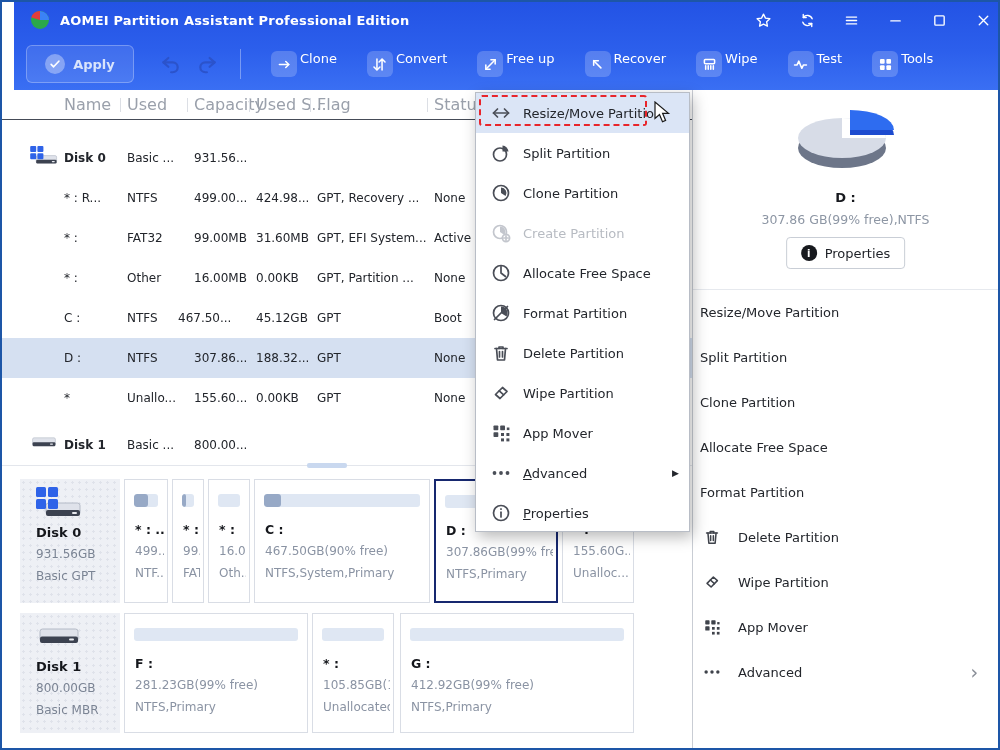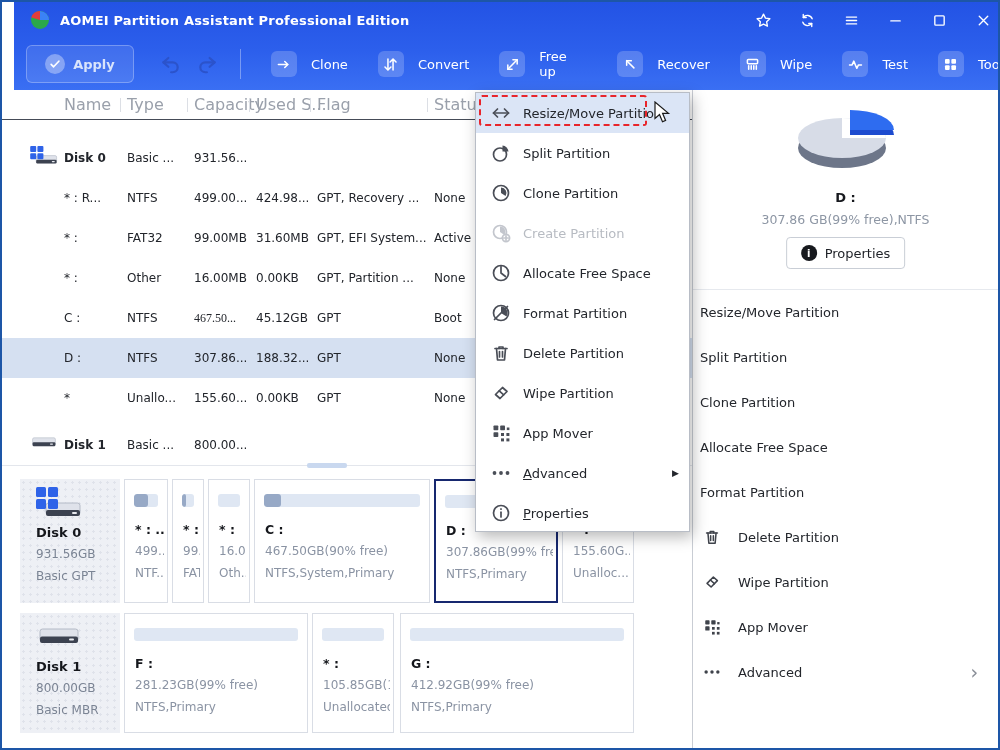--- a/index.html
+++ b/index.html
@@ -12,21 +12,21 @@
   .tb-spacer{flex:1;}
   .tb-ic{width:22px;height:22px;margin-left:22px;display:flex;align-items:center;justify-content:center;cursor:pointer;}
   .toolbar{position:absolute;left:0;top:36px;width:100%;height:52px;display:flex;align-items:center;}
   .apply{margin-left:12px;width:106px;height:36px;border:1px solid rgba(255,255,255,.28);background:rgba(255,255,255,.10);border-radius:6px;display:flex;align-items:center;justify-content:center;gap:8px;cursor:pointer;}
   .apply-ic{width:20px;height:20px;background:rgba(255,255,255,.35);border-radius:50%;display:flex;align-items:center;justify-content:center;}
   .apply-lb{color:#d9e4fb;font-size:13px;font-weight:bold;}
   .undo{margin-left:24px;}
   .redo{margin-left:14px;}
   .hist{width:24px;height:24px;display:flex;align-items:center;justify-content:center;cursor:default;}
   .tb-div{width:1px;height:30px;background:rgba(255,255,255,.35);margin-left:20px;}
-  .tbtn{display:flex;align-items:center;gap:14px;margin-left:30px;color:#fff;font-size:13px;font-weight:500;cursor:pointer;}
+  .tbtn{display:flex;gap:3px;margin-left:30px;color:#fff;font-size:13px;font-weight:500;cursor:pointer;}
   .tbtn-ic{width:26px;height:26px;border-radius:6px;background:rgba(255,255,255,.20);display:flex;align-items:center;justify-content:center;}
   
   .thead{position:absolute;top:88px;left:0;width:690px;height:30px;background:#fff;border-bottom:1px solid #454b57;box-sizing:border-box;}
   .th{position:absolute;top:0;height:30px;line-height:30px;font-size:16px;color:#9aa0ab;white-space:nowrap;cursor:pointer;}
   .th-sep{position:absolute;top:8px;width:1px;height:14px;background:#dcdfe5;}
   .tbody{position:absolute;top:118px;left:0;width:690px;height:345px;padding-top:18px;background:#fff;box-sizing:border-box;overflow:hidden;}
   .trow{position:relative;height:40px;font-size:12px;color:#22252b;cursor:pointer;}
   .trow.sel{background:#d5e0f1;}
   .trow.gap{margin-top:7px;}
   .td{position:absolute;top:0;line-height:40px;white-space:nowrap;}
@@ -217,21 +217,21 @@
             </span>
             <span>Tools</span>
           </div>
         </span>
     </div>
   </div>
 
   <div class="thead" id="thead">
       <div class="th" style="left: 62px;">Name</div>
       <span class="th-sep" style="left: 118px;"></span>
-      <div class="th" style="left: 125px;">Type</div>
+      <div class="th" style="left: 125px;">Used</div>
       <span class="th-sep" style="left: 185px;"></span>
       <div class="th" style="left: 192px;">Capacity</div>
       <span class="th-sep" style="left: 247px;"></span>
       <div class="th" style="left: 254px;">Used S...</div>
       <span class="th-sep" style="left: 308px;"></span>
       <div class="th" style="left: 315px;">Flag</div>
       <span class="th-sep" style="left: 425px;"></span>
       <div class="th" style="left: 432px;">Status</div>
     </div>
   <div class="tbody" id="tbody">
@@ -269,21 +269,21 @@
         <span class="td" style="left: 62px;">* :</span>
         <span class="td" style="left: 125px;">Other</span>
         <span class="td" style="left: 192px; text-align: right;">16.00MB</span>
         <span class="td" style="left: 254px;">0.00KB</span>
         <span class="td" style="left: 315px;">GPT, Partition ...</span>
         <span class="td" style="left: 432px;">None</span>
       </div>
       <div class="trow">
         <span class="td" style="left: 62px;">C :</span>
         <span class="td" style="left: 125px;">NTFS</span>
-        <span class="td" style="left: 192px; font-family: Liberation Serif, serif;">467.50...</span>
+        <span class="td" style="left: 176px;">467.50...</span>
         <span class="td" style="left: 254px;">45.12GB</span>
         <span class="td" style="left: 315px;">GPT</span>
         <span class="td" style="left: 432px;">Boot</span>
       </div>
       <div class="trow sel">
         <span class="td" style="left: 62px;">D :</span>
         <span class="td" style="left: 125px;">NTFS</span>
         <span class="td" style="left: 192px;">307.86...</span>
         <span class="td" style="left: 254px;">188.32...</span>
         <span class="td" style="left: 315px;">GPT</span>

